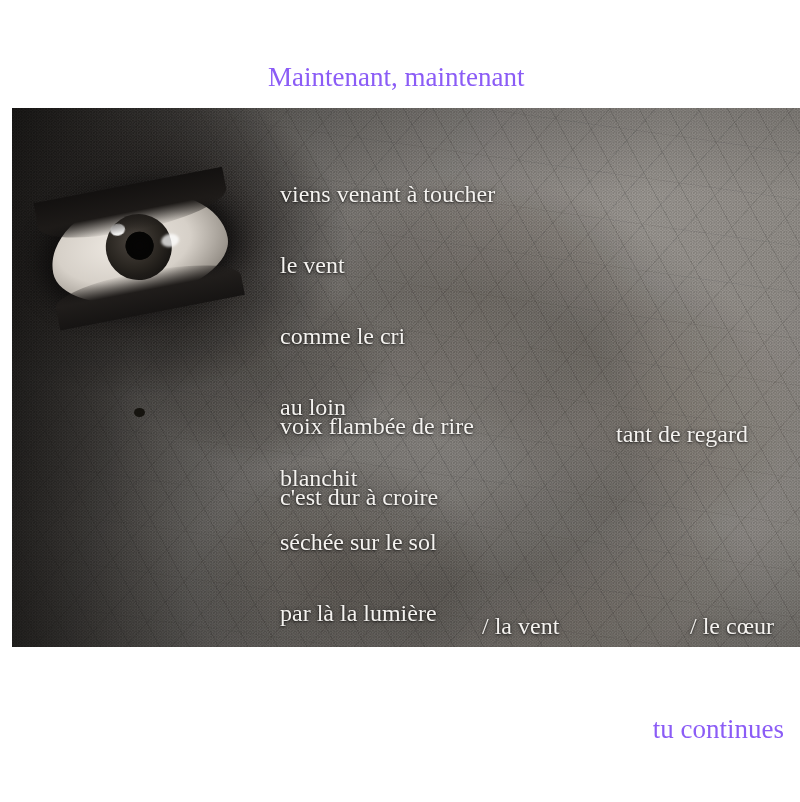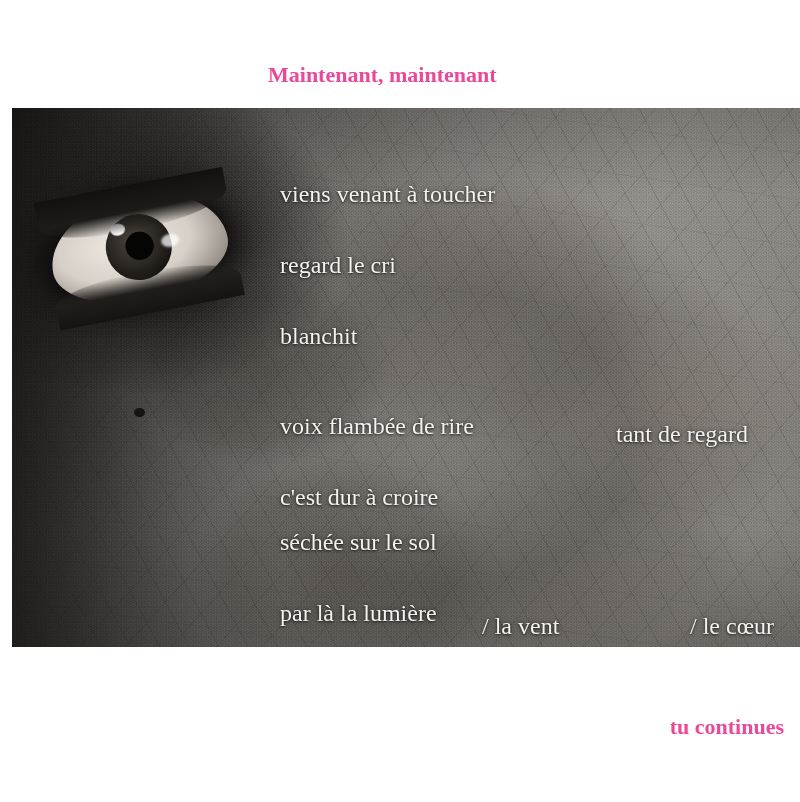--- a/index.html
+++ b/index.html
@@ -162,23 +162,23 @@
     filter: blur(0.6px);
   }
 
   
   .txt {
     position: absolute;
     white-space: pre;
     line-height: 1.0;
   }
   .black-bold {
-    color: #ec4899;
-    font-weight: bold;
-    font-size: 22px;
+    color: #8b5cf6;
+    font-weight: normal;
+    font-size: 27px;
   }
   .white-line {
     color: #f4f2ef;
     font-size: 24px;
     text-shadow: 0 0 4px rgba(0,0,0,0.55), 0 1px 2px rgba(0,0,0,0.5);
   }
 
   .top-block { left: 268px; top: 32px; }
   .top-block div { margin-bottom: 14px; }
 
@@ -238,21 +238,23 @@
       <div class="pupil"></div>
       <div class="glint"></div>
       <div class="glint2"></div>
       <div class="lid-top"></div>
       <div class="lid-bottom"></div>
     </div>
     <div class="mole"></div>
 
     <div class="txt stanza s1" style="top:42px;">
       <div class="white-line">viens venant à toucher</div>
-      <div class="white-line">regard le cri</div>
+      <div class="white-line">le vent</div>
+      <div class="white-line">comme le cri</div>
+      <div class="white-line">au loin</div>
       <div class="white-line">blanchit</div>
     </div>
 
     <div class="txt stanza s2" style="top:274px;">
       <div class="white-line">voix flambée de rire</div>
       <div class="white-line">c'est dur à croire</div>
     </div>
     <div class="txt white-line float-right-1" style="top:314px;">tant de regard</div>
 
     <div class="txt stanza s3" style="top:390px;">

